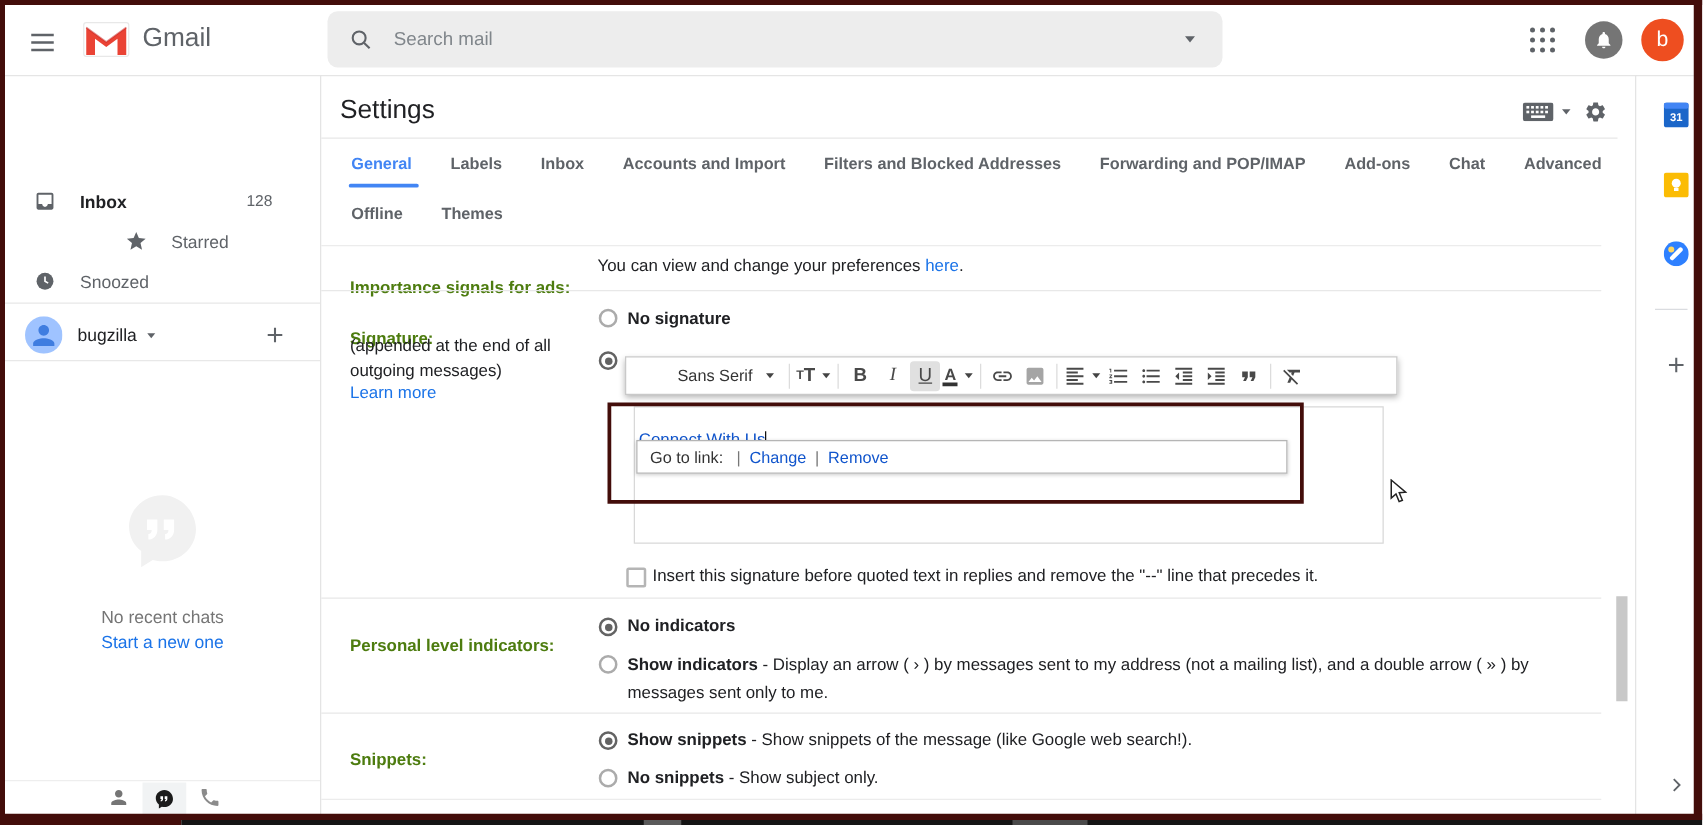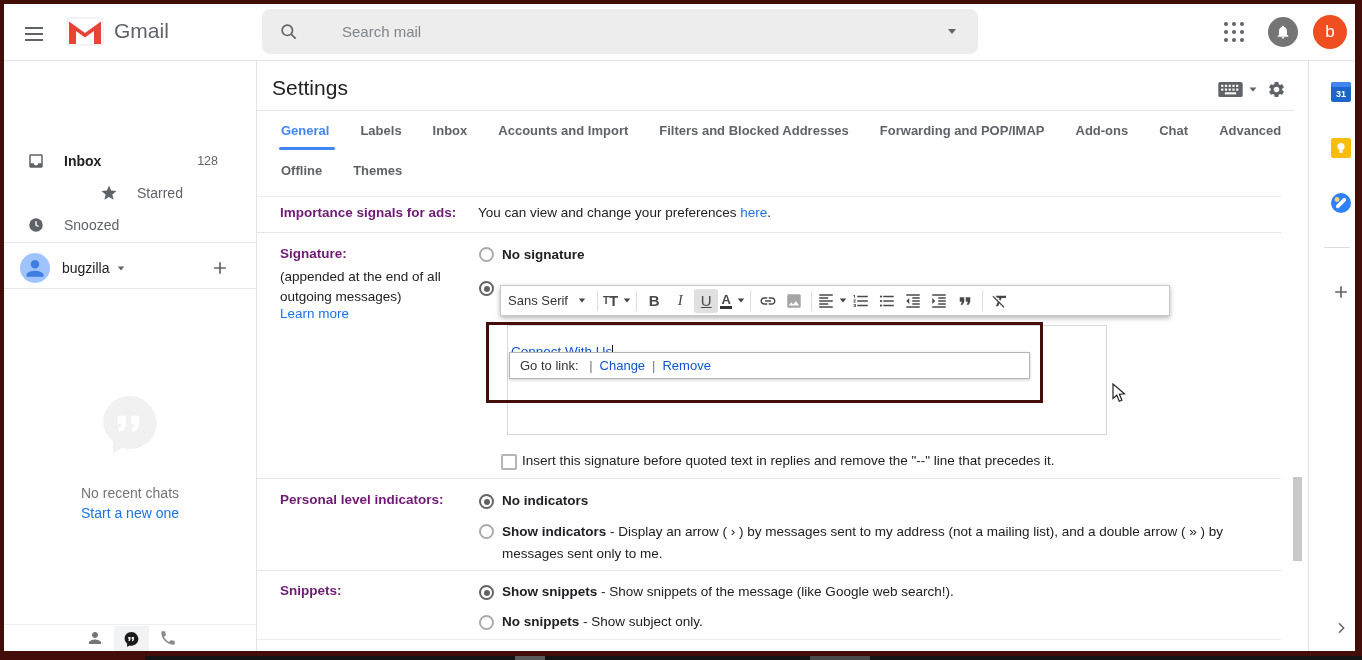--- a/index.html
+++ b/index.html
@@ -5,46 +5,46 @@
   html,body{margin:0;padding:0;background:#fff;}
   #app{position:relative;width:1362px;height:660px;background:#fff;overflow:hidden;
        font-family:"Liberation Sans",sans-serif;color:#202124;}
   .abs{position:absolute;}
   .frame{position:absolute;background:#430d0a;z-index:40;}
   .hr{position:absolute;height:1px;background:#e8e8e8;}
   .vr{position:absolute;width:1px;background:#e4e4e4;}
   
   .hamb span{display:block;width:18px;height:2px;background:#5f6368;margin:4px 0;}
   .gmail-word{font-size:21px;color:#5f6368;}
-  .search{position:absolute;left:262px;top:9px;width:716px;height:45px;background:#ededed;border-radius:8px;display:flex;align-items:center;gap:27px;}
+  .search{position:absolute;left:262px;top:9px;width:716px;height:45px;background:#ededed;border-radius:8px;display:flex;align-items:center;}
   .search input{flex:1;border:none;background:transparent;outline:none;font-size:15px;color:#202124;font-family:"Liberation Sans",sans-serif;}
   .search input::placeholder{color:#80868b;}
   .caret{width:0;height:0;border-left:4.5px solid transparent;border-right:4.5px solid transparent;border-top:5px solid #5f6368;display:inline-block;}
   .grid9{display:grid;grid-template-columns:repeat(3,4px);grid-gap:4px;}
   .grid9 i{width:4px;height:4px;border-radius:50%;background:#5f6368;}
   .circle{border-radius:50%;display:flex;align-items:center;justify-content:center;}
   
   .compose{position:absolute;left:10px;top:81px;width:142px;height:44px;border-radius:24px;background:#fff;
            box-shadow:0 1px 3px rgba(60,64,67,.35),0 2px 6px rgba(60,64,67,.18);display:flex;align-items:center;cursor:pointer;}
   .navitem{position:absolute;left:0;width:256px;height:32px;display:flex;align-items:center;font-size:14px;color:#5f6368;}
   .navitem .ic{width:20px;margin:0 18px 0 26px;display:flex;justify-content:center;}
   
   .tab{font-size:13px;font-weight:bold;color:#5f6368;margin-right:31px;cursor:pointer;white-space:nowrap;}
   .tab.active{color:#4285f4;}
   
-  .rlabel{position:absolute;left:280px;font-size:13.5px;font-weight:bold;color:#701a75;}
+  .rlabel{position:absolute;left:280px;font-size:13.5px;font-weight:bold;color:#4d7c0f;margin-top:17px;}
   .rtext{font-size:13.5px;color:#202124;}
   .radio{position:absolute;width:15px;height:15px;border-radius:50%;border:2px solid #ababab;background:#fff;box-sizing:border-box;cursor:pointer;}
   .radio.sel{border-color:#636363;}
   .radio.sel::after{content:"";position:absolute;left:2.5px;top:2.5px;width:6px;height:6px;border-radius:50%;background:#636363;}
   .link{color:#1a73e8;cursor:pointer;}
   .oldlink{color:#1155cc;cursor:pointer;}
   
-  .tbar{position:absolute;left:500px;top:285px;width:670px;height:31px;background:#fff;border:1px solid #c9c9c9;
-        box-shadow:0 2px 5px rgba(0,0,0,.3);display:flex;align-items:center;box-sizing:border-box;z-index:5;}
+  .tbar{position:absolute;left:500px;top:285px;width:618px;height:31px;background:#fff;border:1px solid #c9c9c9;
+        box-shadow:0 2px 5px rgba(0,0,0,.3);display:flex;align-items:center;box-sizing:border-box;z-index:5;padding-left:34px;}
   .tsep{width:1px;height:20px;background:#dcdcdc;margin:0 4px;}
   .tbtn{height:24px;min-width:24px;display:flex;align-items:center;justify-content:center;margin:0 1px;color:#494949;cursor:pointer;border-radius:3px;font-size:14px;}
   .tbtn.on{background:#e0e0e0;}
   .tbtn svg{display:block;}
   
   .cbox{position:absolute;width:12px;height:12px;border:2px solid #b5b5b5;border-radius:2px;background:#fff;cursor:pointer;}
   .footicons{position:absolute;display:flex;align-items:center;}
 </style>
 </head>
 <body>

